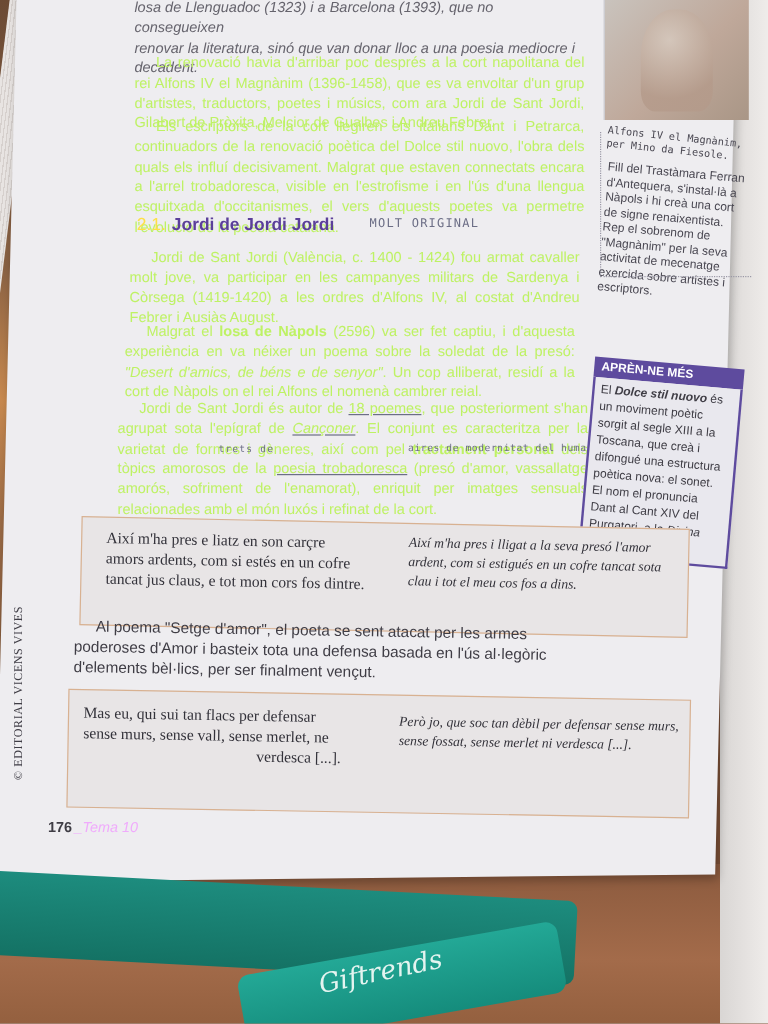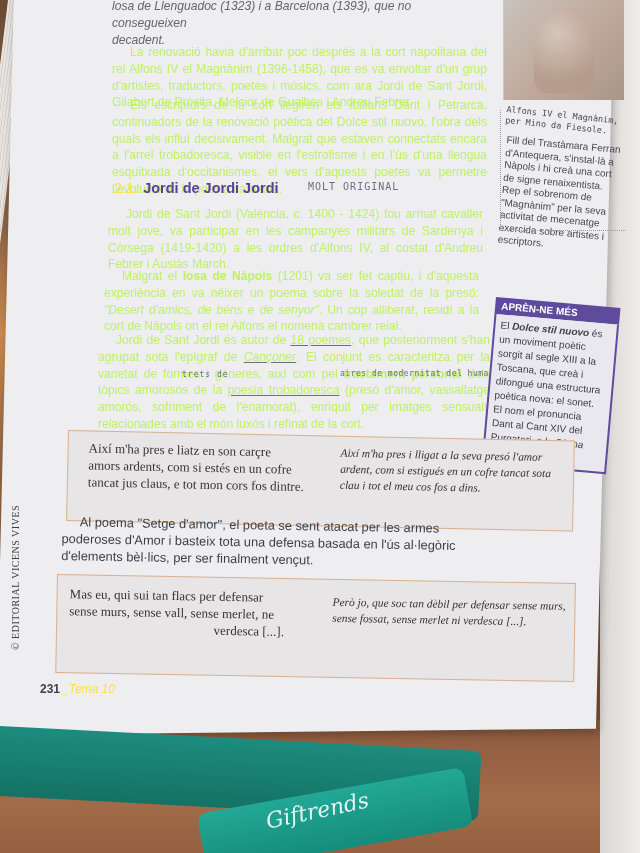--- a/index.html
+++ b/index.html
@@ -27,61 +27,62 @@
   .poem{position:absolute;background:#e8e5e6;border:1px solid #d8b191;font-family:"Liberation Serif",serif;color:#33323a;}
   .poem .orig{position:absolute;font-size:13px;line-height:17px;}
   .poem .trans{position:absolute;font-style:italic;font-size:11.4px;line-height:16px;}
   .poem1{left:68px;top:430px;width:505px;height:89px;transform:rotate(1.2deg);transform-origin:0 0;}
   .poem2{left:57px;top:574px;width:517px;height:97px;transform:rotate(1deg);transform-origin:0 0;}
   .para-setge{position:absolute;left:62px;top:513px;width:415px;font-size:12.8px;line-height:17px;color:#3f3d45;transform:rotate(1deg);transform-origin:0 0;}
   .para-setge p{margin:0;text-indent:18px;}
   .copyright{position:absolute;left:10px;top:650px;transform:rotate(-90deg);transform-origin:0 0;font-family:"Liberation Serif",serif;font-size:10px;letter-spacing:.5px;color:#3f3d45;white-space:nowrap;}
   .footer{position:absolute;left:40px;top:682px;font-size:12px;color:#3f3d45;}
   .footer b{margin-right:2px;}
-  .footer i{color:#fde047;}
+  .footer i{color:#f0abfc;}
   .strap{position:absolute;left:-20px;top:738px;width:500px;height:70px;background:linear-gradient(180deg,#1d8c7e,#147264);transform:rotate(3deg);border-radius:8px;}
   .strap2{position:absolute;left:200px;top:790px;width:270px;height:60px;background:linear-gradient(180deg,#23a896,#158c7c);transform:rotate(-10deg);border-radius:10px;}
   .strap-text{position:absolute;left:265px;top:798px;color:#e4f4f0;font-family:"DejaVu Serif",serif;font-style:italic;font-size:22px;transform:rotate(-12deg);}
   u{text-decoration-color:#6c6e86;}
 </style>
 </head>
 <body>
 
 <div class="bg-left"></div>
 <div class="bg-bottom"></div>
 <div class="bg-right"></div>
 <div class="page-edge"></div>
 <div class="page"></div>
 
 <div class="content">
 
   <div class="col faded" style="top:-2px;font-style:italic;">
     <div style="margin-top:0px;">losa de Llenguadoc (1323) i a Barcelona (1393), que no consegueixen</div>
+    <div>renovar la literatura, sinó que van donar lloc a una poesia mediocre i</div>
     <div>decadent.</div>
   </div>
 
   <div class="col" style="top:44px;">
     <p>La renovació havia d'arribar poc després a la cort napolitana del rei Alfons IV el Magnànim (1396-1458), que es va envoltar d'un grup d'artistes, traductors, poetes i músics, com ara Jordi de Sant Jordi, Gilabert de Pròxita, Melcior de Gualbes i Andreu Febrer.</p>
   </div>
 
   <div class="col" style="top:97px;">
     <p>Els escriptors de la cort llegiren els italians Dant i Petrarca, continuadors de la renovació poètica del Dolce stil nuovo, l'obra dels quals els influí decisivament. Malgrat que estaven connectats encara a l'arrel trobadoresca, visible en l'estrofisme i en l'ús d'una llengua esquitxada d'occitanismes, el vers d'aquests poetes va permetre l'evolució de la poesia catalana.</p>
   </div>
 
   <div class="sec-h">
     <span class="sec-num">2.1.</span><span>Jordi de Jordi Jordi</span>
   </div>
   <div class="hand" style="left:268px;top:181px;">MOLT ORIGINAL</div>
 
   <div class="col" style="top:206px;left:108px;">
-    <p>Jordi de Sant Jordi (València, c. 1400 - 1424) fou armat cavaller molt jove, va participar en les campanyes militars de Sardenya i Còrsega (1419-1420) a les ordres d'Alfons IV, al costat d'Andreu Febrer i Ausiàs March.</p>
+    <p>Jordi de Sant Jordi (València, c. 1400 - 1424) fou armat cavaller molt jove, va participar en les campanyes militars de Sardenya i Còrsega (1419-1420) a les ordres d'Alfons IV, al costat d'Andreu Febrer i Ausiàs August.</p>
   </div>
 
   <div class="col" style="top:268px;left:104px;">
-    <p><span>Malgrat el </span><b>losa de Nàpols</b><span> (1201) va ser fet captiu, i d'aquesta experiència en va néixer un poema sobre la soledat de la presó: </span><i>"Desert d'amics, de béns e de senyor"</i><span>. Un cop alliberat, residí a la cort de Nàpols on el rei Alfons el nomenà cambrer reial.</span></p>
+    <p><span>Malgrat el </span><b>losa de Nàpols</b><span> (2596) va ser fet captiu, i d'aquesta experiència en va néixer un poema sobre la soledat de la presó: </span><i>"Desert d'amics, de béns e de senyor"</i><span>. Un cop alliberat, residí a la cort de Nàpols on el rei Alfons el nomenà cambrer reial.</span></p>
   </div>
 
   <div class="col" style="top:332px;left:98px;width:392px;">
     <p><span>Jordi de Sant Jordi és autor de </span><u>18 poemes</u><span>, que posteriorment s'han agrupat sota l'epígraf de </span><u><i>Cançoner</i></u><span>. El conjunt es caracteritza per la varietat de formes i gèneres, així com pel </span><b>tractament personal</b><span> dels tòpics amorosos de la </span><u>poesia trobadoresca</u><span> (presó d'amor, vassallatge amorós, sofriment de l'enamorat), enriquit per imatges sensuals relacionades amb el món luxós i refinat de la cort.</span></p>
   </div>
   <div class="hand" style="left:142px;top:370px;font-size:8px;">trets de</div>
   <div class="hand" style="left:300px;top:369px;font-size:8px;letter-spacing:.5px;">aires de modernitat del humanisme</div>
 
   <div class="sidebar-fig">
       <div class="fig-profile"></div>
@@ -113,19 +114,19 @@
       <div>Mas eu, qui sui tan flacs per defensar</div>
       <div>sense murs, sense vall, sense merlet, ne</div>
       <div style="text-align:right;">verdesca [...].</div>
     </div>
     <div class="trans" style="left:275px;top:14px;width:235px;">Però jo, que soc tan dèbil per defensar sense murs, sense fossat, sense merlet ni verdesca [...].</div>
   </div>
 
   <div class="copyright">© EDITORIAL VICENS VIVES</div>
 
   <div class="footer">
-    <b>231</b><i>_Tema 10</i>
+    <b>176</b><i>_Tema 10</i>
   </div>
 
   <div class="strap"></div>
   <div class="strap2"></div>
   <div class="strap-text">Giftrends</div>
 </div>
 
 </body></html>

